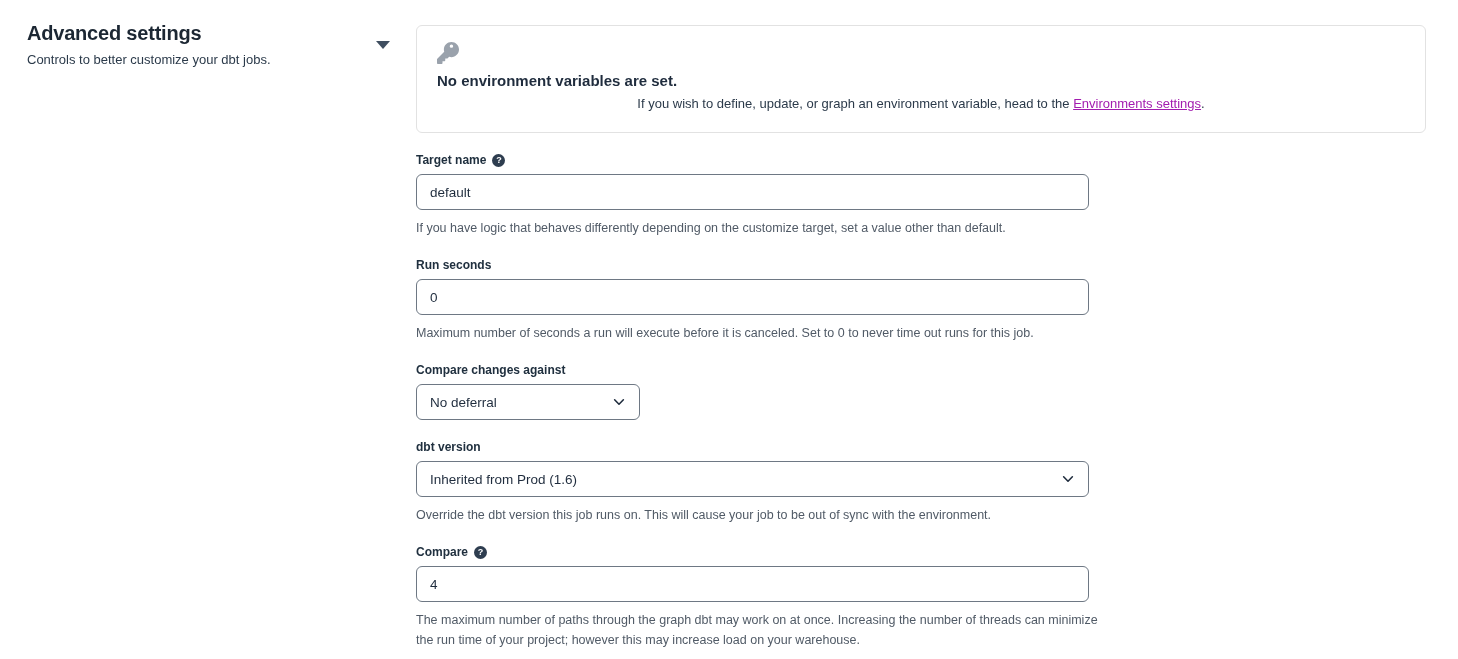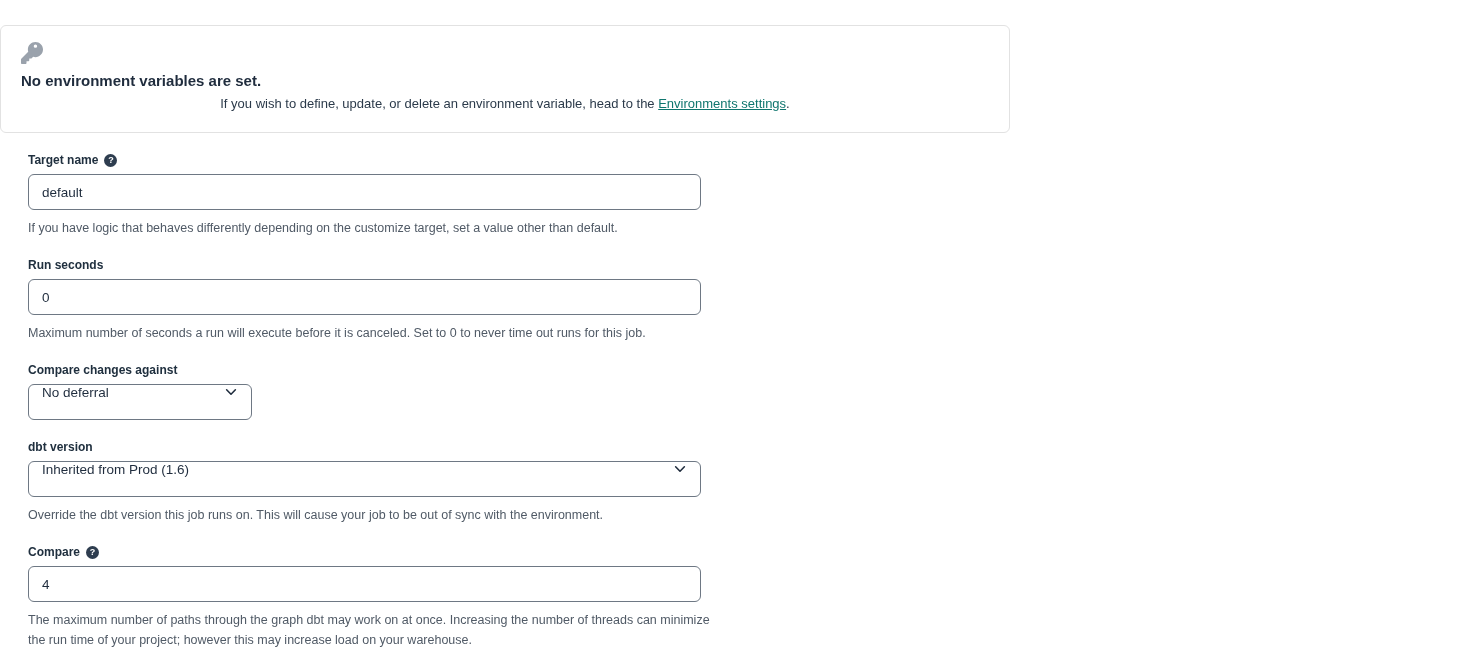--- a/index.html
+++ b/index.html
@@ -65,26 +65,26 @@
     line-height: 19px;
   }
   .empty-desc {
     margin-top: 4px;
     font-size: 13px;
     color: #2b3a4a;
     line-height: 19px;
     text-align: center;
   }
   .empty-desc a {
-    color: #0f766e;
+    color: #a21caf;
     text-decoration: underline;
   }
 
   
-  .form { width: 673px; margin-top: 20px; margin-left: 28px; }
+  .form { width: 673px; margin-top: 20px; }
   .field-group { margin-bottom: 20px; }
   .field-label-row {
     display: flex;
     align-items: center;
     gap: 6px;
     margin-bottom: 7px;
   }
   .field-label {
     font-size: 12px;
     font-weight: bold;
@@ -116,20 +116,21 @@
     background: #ffffff;
     outline: none;
   }
   .select-box {
     height: 36px;
     width: 673px;
     border: 1px solid #6e7884;
     border-radius: 6px;
     padding: 0 13px;
     display: flex;
+    align-items: center;
     justify-content: space-between;
     font-size: 13.5px;
     color: #1f2c3d;
     cursor: pointer;
     background: #ffffff;
   }
   .select-box.narrow { width: 224px; }
   .helper {
     width: 700px;
     margin-top: 8px;
@@ -137,32 +138,39 @@
     line-height: 20px;
     color: #505a66;
   }
   .chevron-icon { flex: 0 0 auto; }
 </style>
 </head>
 <body>
 
 <div class="page">
 
+  <div class="left-col">
+    <div class="header-text">
+      <h1 class="page-title">Advanced settings</h1>
+      <p class="page-subtitle">Controls to better customize your dbt jobs.</p>
+    </div>
+    <div class="collapse-caret"></div>
+  </div>
 
   <div class="right-col">
 
     <div class="empty-panel">
       <div class="key-wrap">
         <svg width="22" height="22" viewBox="0 0 512 512" fill="#9aa2ac" aria-hidden="true">
           <path d="M336 352c97.2 0 176-78.8 176-176S433.2 0 336 0 160 78.8 160 176c0 18.7 2.9 36.8 8.3 53.7L7 391c-4.5 4.5-7 10.6-7 17v80c0 13.3 10.7 24 24 24h80c13.3 0 24-10.7 24-24v-40h40c13.3 0 24-10.7 24-24v-40h40c6.4 0 12.5-2.5 17-7l33.3-33.3c16.9 5.4 35 8.3 53.7 8.3zm40-256a40 40 0 1 1-80 0 40 40 0 1 1 80 0z"></path>
         </svg>
       </div>
       <div class="empty-title">No environment variables are set.</div>
       <div class="empty-desc">
-        <span>If you wish to define, update, or delete an environment variable, head to the </span><a href="#">Environments settings</a><span>.</span>
+        <span>If you wish to define, update, or graph an environment variable, head to the </span><a href="#">Environments settings</a><span>.</span>
       </div>
     </div>
 
     <div class="form">
 
       <div class="field-group">
         <div class="field-label-row">
           <span class="field-label">Target name</span>
           <span class="help-icon">?</span>
         </div>

